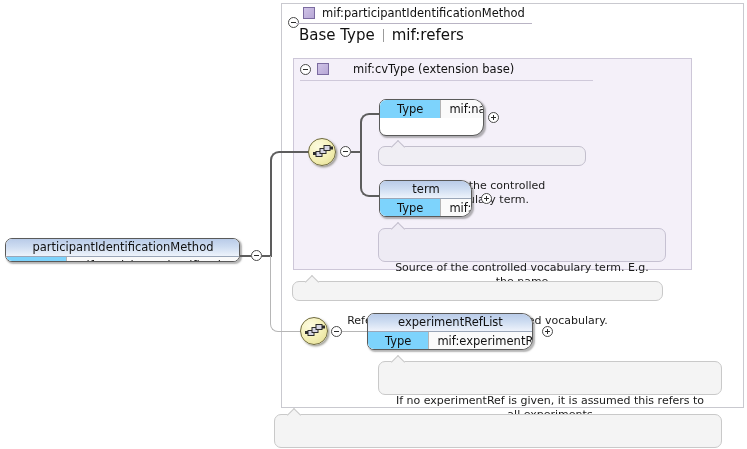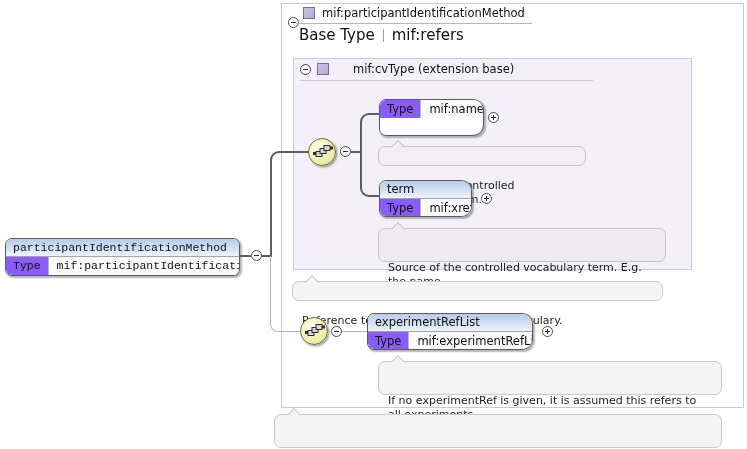--- a/index.html
+++ b/index.html
@@ -3,21 +3,21 @@
 <meta charset="utf-8">
 <style>
   html,body{margin:0;padding:0;}
   body{
     width:747px;height:449px;
     background:#ffffff;
     font-family:"DejaVu Sans","Liberation Sans",sans-serif;
     -webkit-font-smoothing:antialiased;
     overflow:hidden;
   }
-  #stage{position:relative;width:747px;height:449px;}
+  #stage{position:relative;width:747px;height:449px;text-align:center;}
 
   
   .group-box{
     position:absolute;box-sizing:border-box;
     border:1px solid #c9c9cf;
     background:transparent;
   }
   .group-box.outer{background:#ffffff;}
   .group-box.inner{
     border:1px solid #cdc7d8;
@@ -62,23 +62,23 @@
     font-size:11.5px;color:#111;
     background:linear-gradient(180deg,#b9cbe8 0%,#cddcf1 45%,#eef3fb 100%);
     border-bottom:1px solid #9aa6b8;
     white-space:nowrap;
   }
   .ebox .erow{
     display:flex;height:18px;align-items:stretch;
     background:#ffffff;
   }
   .ebox .erow .k{
-    background:#8b5cf6;
+    background:#7dd3fc;
     border-right:1px solid #b4b4b4;
-    padding:0 7px;line-height:18px;
+    padding:0 17px;line-height:18px;
     font-size:11.5px;color:#111;white-space:nowrap;
   }
   .ebox .erow .v{
     padding:0 8px;line-height:18px;
     font-size:11.5px;color:#111;white-space:nowrap;
     background:#fafafa;
   }
   
   .ebox.refcap{border-radius:7px 11px 11px 7px;}
 
@@ -170,21 +170,21 @@
 
   <div class="tog" style="left:300px;top:64px;"></div>
 
   <div class="group-head" style="left:317px;top:62px;gap:24px;">
     <span class="sqico"></span>
     <span>mif:cvType (extension base)</span>
   </div>
 
   <div class="group-rule" style="left:300px;top:80px;width:293px;background:#cfc9da;"></div>
 
-  <div class="ebox" style="left:5px;top:238px;width:235px;height:38px;font-family:Liberation Mono, monospace;">
+  <div class="ebox" style="left:5px;top:238px;width:235px;height:24px;">
     <div class="ehead">participantIdentificationMethod</div>
     <div class="erow">
       <div class="k">Type</div>
       <div class="v">mif:participantIdentificationMethod</div>
     </div>
   </div>
 
   <div class="wire h thickh" style="left:240px;top:255px;width:11px;"></div>
   <div class="tog" style="left:251px;top:250px;"></div>
   <div class="wire h thickh" style="left:262px;top:255px;width:9px;"></div>

